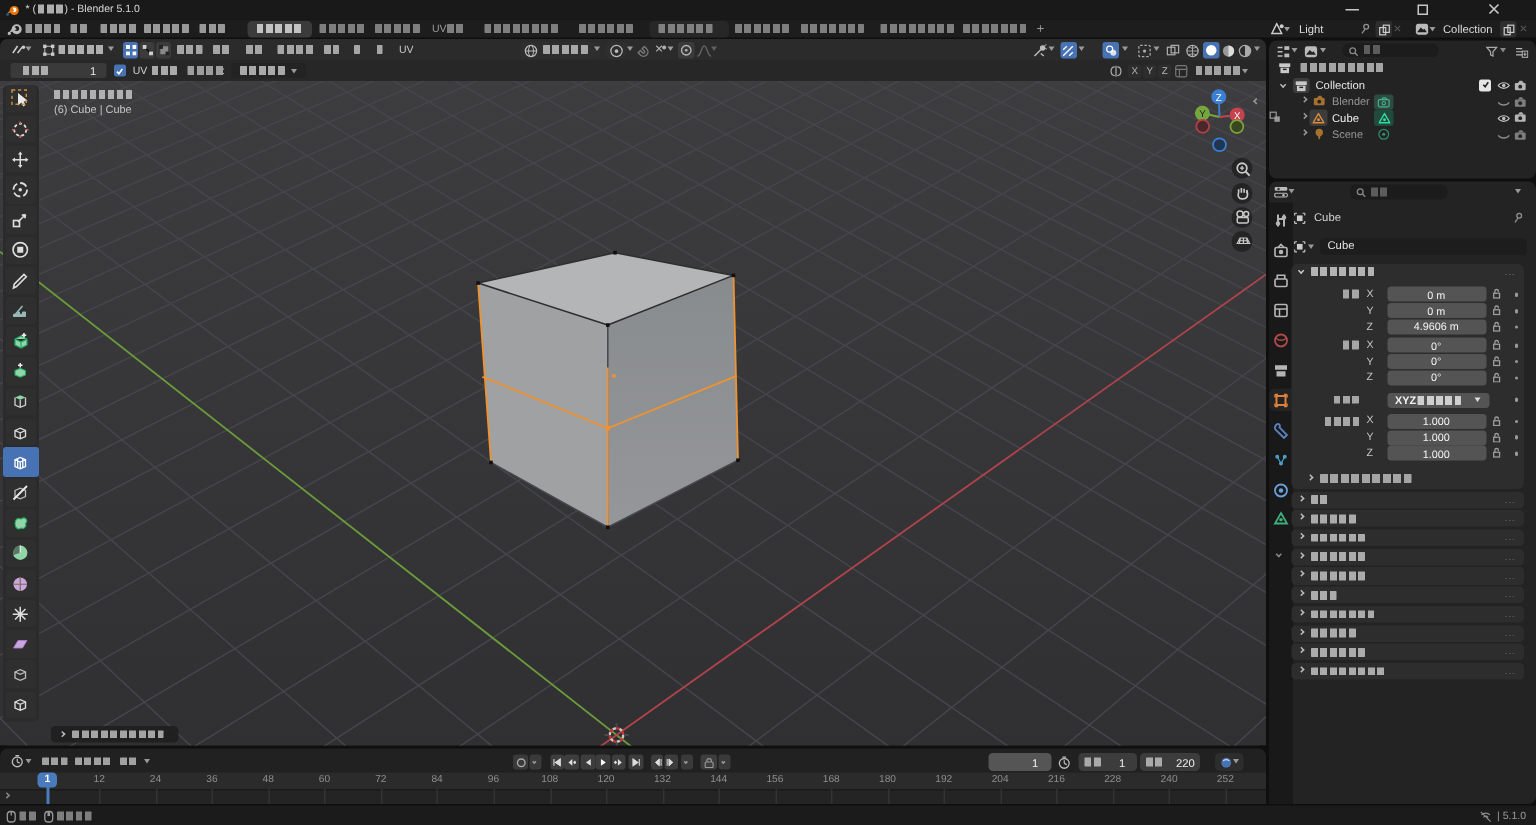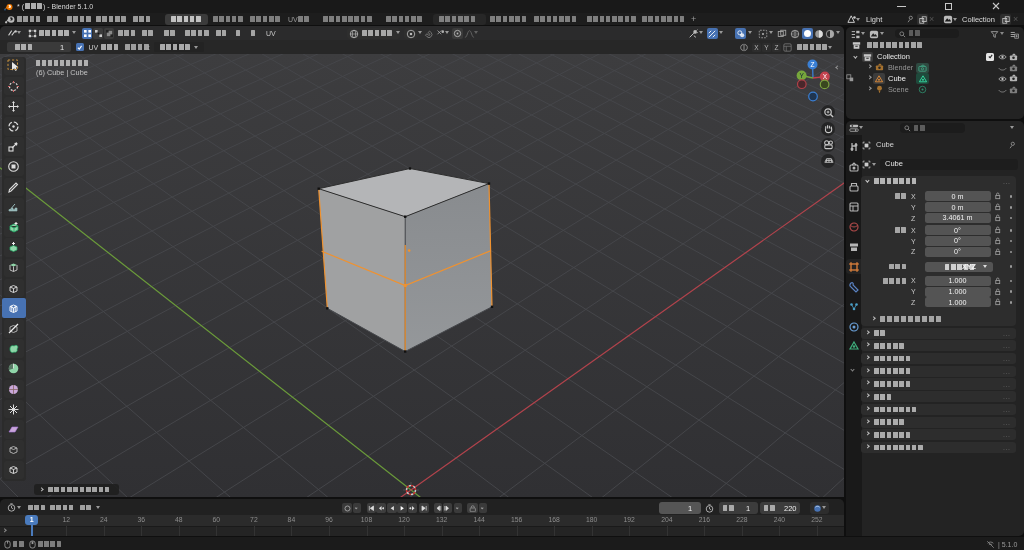--- a/index.html
+++ b/index.html
@@ -917,21 +917,21 @@
 <b class="t" style="left:911.0px;top:203.7px;font-size:7px;color:#c8c8c8;font-weight:400;">Y</b>
 <i class="t" style="left:924.5px;top:202.2px;width:66.5px;height:10.0px;background:#545454;border-radius:2.5px;"></i>
 <b class="t" style="left:957.5px;top:203.6px;font-size:7.2px;color:#f2f2f2;font-weight:400;transform:translateX(-50%);">0 m</b>
 <svg style="left:995px;top:203.2px" width="5.5" height="7.5" viewBox="0 0 7 9">
 <rect x="1" y="4.2" width="5" height="4" fill="none" stroke="#9c9c9c" stroke-width="1.1"></rect>
     <path d="M2 4 V2.5 A1.5 1.5 0 0 1 5 2.5 V3.2" fill="none" stroke="#9c9c9c" stroke-width="1.1"></path>
   </svg>
 <i class="t" style="left:1009.5px;top:206.0px;width:2.6px;height:2.6px;border-radius:50%;background:#9a9a9a"></i>
 <b class="t" style="left:911.0px;top:214.5px;font-size:7px;color:#c8c8c8;font-weight:400;">Z</b>
 <i class="t" style="left:924.5px;top:213.0px;width:66.5px;height:10.0px;background:#545454;border-radius:2.5px;"></i>
-<b class="t" style="left:957.5px;top:214.4px;font-size:7.2px;color:#f2f2f2;font-weight:400;transform:translateX(-50%);">3.4061 m</b>
+<b class="t" style="left:957.5px;top:214.4px;font-size:7.2px;color:#f2f2f2;font-weight:400;transform:translateX(-50%);">4.9606 m</b>
 <svg style="left:995px;top:214.0px" width="5.5" height="7.5" viewBox="0 0 7 9">
 <rect x="1" y="4.2" width="5" height="4" fill="none" stroke="#9c9c9c" stroke-width="1.1"></rect>
     <path d="M2 4 V2.5 A1.5 1.5 0 0 1 5 2.5 V3.2" fill="none" stroke="#9c9c9c" stroke-width="1.1"></path>
   </svg>
 <i class="t" style="left:1009.5px;top:216.8px;width:2.6px;height:2.6px;border-radius:50%;background:#9a9a9a"></i>
 <i class="j" style="left:895.4px;top:227.3px;width:10.9px;height:5.8px;opacity:.78;background:repeating-linear-gradient(90deg,#c8c8c8 0 4.60px,transparent 4.60px 6.30px);"></i>
 <b class="t" style="left:911.0px;top:226.7px;font-size:7px;color:#c8c8c8;font-weight:400;">X</b>
 <i class="t" style="left:924.5px;top:225.2px;width:66.5px;height:10.0px;background:#545454;border-radius:2.5px;"></i>
 <b class="t" style="left:957.5px;top:226.6px;font-size:7.2px;color:#f2f2f2;font-weight:400;transform:translateX(-50%);">0°</b>
 <svg style="left:995px;top:226.2px" width="5.5" height="7.5" viewBox="0 0 7 9">
@@ -950,21 +950,21 @@
 <b class="t" style="left:911.0px;top:248.3px;font-size:7px;color:#c8c8c8;font-weight:400;">Z</b>
 <i class="t" style="left:924.5px;top:246.8px;width:66.5px;height:10.0px;background:#545454;border-radius:2.5px;"></i>
 <b class="t" style="left:957.5px;top:248.2px;font-size:7.2px;color:#f2f2f2;font-weight:400;transform:translateX(-50%);">0°</b>
 <svg style="left:995px;top:247.8px" width="5.5" height="7.5" viewBox="0 0 7 9">
 <rect x="1" y="4.2" width="5" height="4" fill="none" stroke="#9c9c9c" stroke-width="1.1"></rect>
     <path d="M2 4 V2.5 A1.5 1.5 0 0 1 5 2.5 V3.2" fill="none" stroke="#9c9c9c" stroke-width="1.1"></path>
   </svg>
 <i class="t" style="left:1009.5px;top:250.6px;width:2.6px;height:2.6px;border-radius:50%;background:#9a9a9a"></i>
 <i class="j" style="left:889.1px;top:263.7px;width:17.2px;height:5.8px;opacity:.78;background:repeating-linear-gradient(90deg,#c8c8c8 0 4.60px,transparent 4.60px 6.30px);"></i>
 <i class="t" style="left:924.5px;top:261.6px;width:68.5px;height:10.0px;background:#545454;border-radius:2.5px;"></i>
-<b class="t" style="left:962px;top:263.0px;font-size:7.2px;color:#f2f2f2;font-weight:700;">XYZ</b>
+<b class="t" style="left:930.0px;top:263.0px;font-size:7.2px;color:#f2f2f2;font-weight:700;">XYZ</b>
 <i class="j" style="left:945.0px;top:263.8px;width:29.3px;height:5.8px;opacity:.78;background:repeating-linear-gradient(90deg,#f2f2f2 0 4.50px,transparent 4.50px 6.20px);"></i>
 <i class="t" style="left:983.4px;top:265.2px;width:0;height:0;border-left:2.6px solid transparent;border-right:2.6px solid transparent;border-top:3.1px solid #ddd;"></i>
 <i class="t" style="left:1009.5px;top:265.4px;width:2.6px;height:2.6px;border-radius:50%;background:#9a9a9a"></i>
 <i class="j" style="left:882.8px;top:277.8px;width:23.5px;height:5.8px;opacity:.78;background:repeating-linear-gradient(90deg,#c8c8c8 0 4.60px,transparent 4.60px 6.30px);"></i>
 <b class="t" style="left:911.0px;top:277.2px;font-size:7px;color:#c8c8c8;font-weight:400;">X</b>
 <i class="t" style="left:924.5px;top:275.7px;width:66.5px;height:10.0px;background:#545454;border-radius:2.5px;"></i>
 <b class="t" style="left:957.5px;top:277.1px;font-size:7.2px;color:#f2f2f2;font-weight:400;transform:translateX(-50%);">1.000</b>
 <svg style="left:995px;top:276.7px" width="5.5" height="7.5" viewBox="0 0 7 9">
 <rect x="1" y="4.2" width="5" height="4" fill="none" stroke="#9c9c9c" stroke-width="1.1"></rect>
     <path d="M2 4 V2.5 A1.5 1.5 0 0 1 5 2.5 V3.2" fill="none" stroke="#9c9c9c" stroke-width="1.1"></path>

